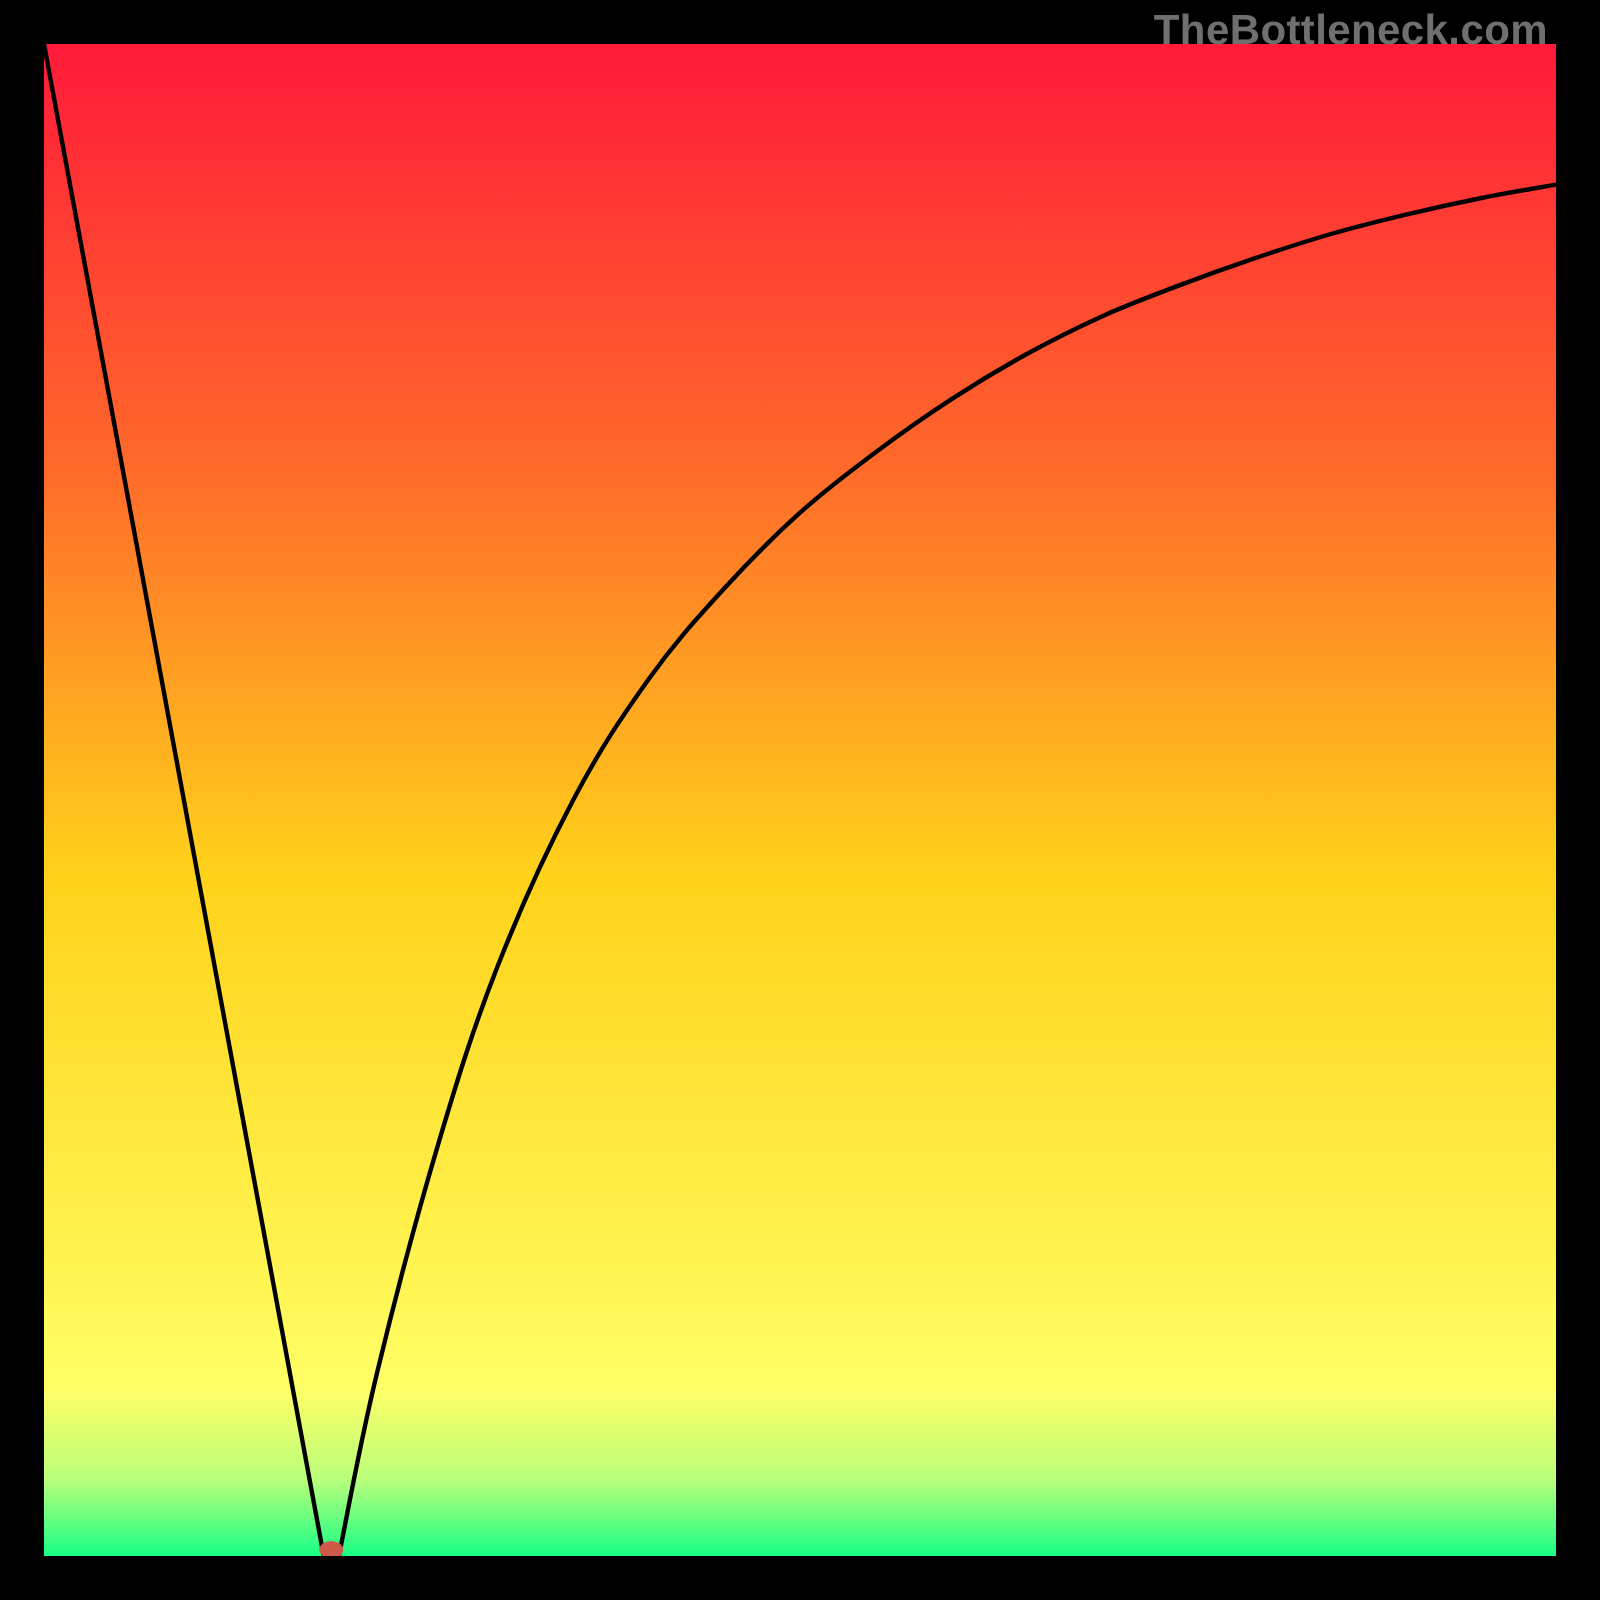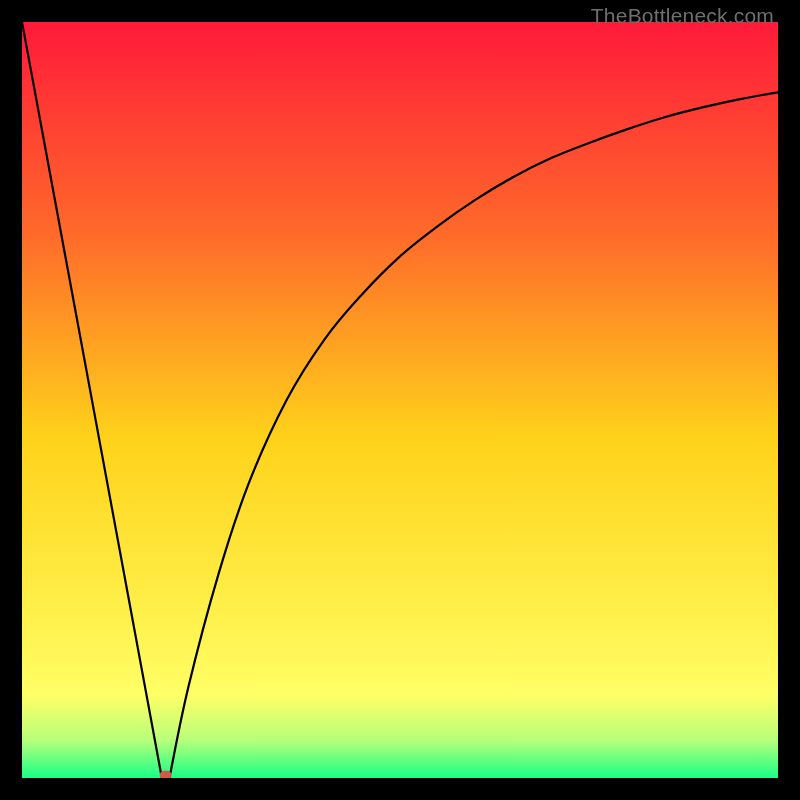--- a/index.html
+++ b/index.html
@@ -24,21 +24,21 @@
     top: 0;
     width: 756px;
     height: 756px;
   }
   .watermark {
     position: absolute;
     top: 4px;
     right: 26px;
     font-family: Arial, Helvetica, sans-serif;
     font-size: 21px;
-    font-weight: 400;
+    font-weight: 700;
     color: #6f6f6f;
     letter-spacing: 0.2px;
     user-select: none;
   }
 </style>
 </head>
 <body>
 
 <div class="frame">
   <svg class="plot-area" viewBox="0 0 756 756" preserveAspectRatio="none">

